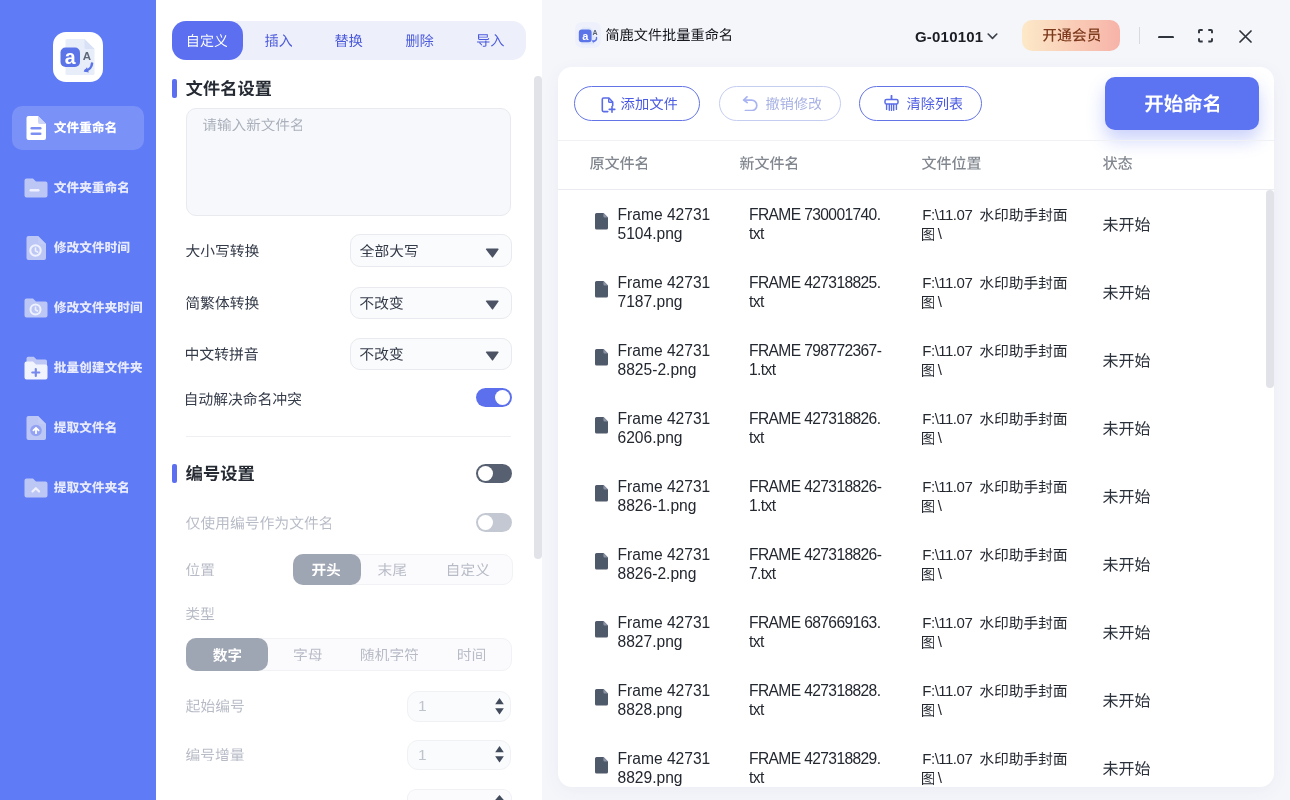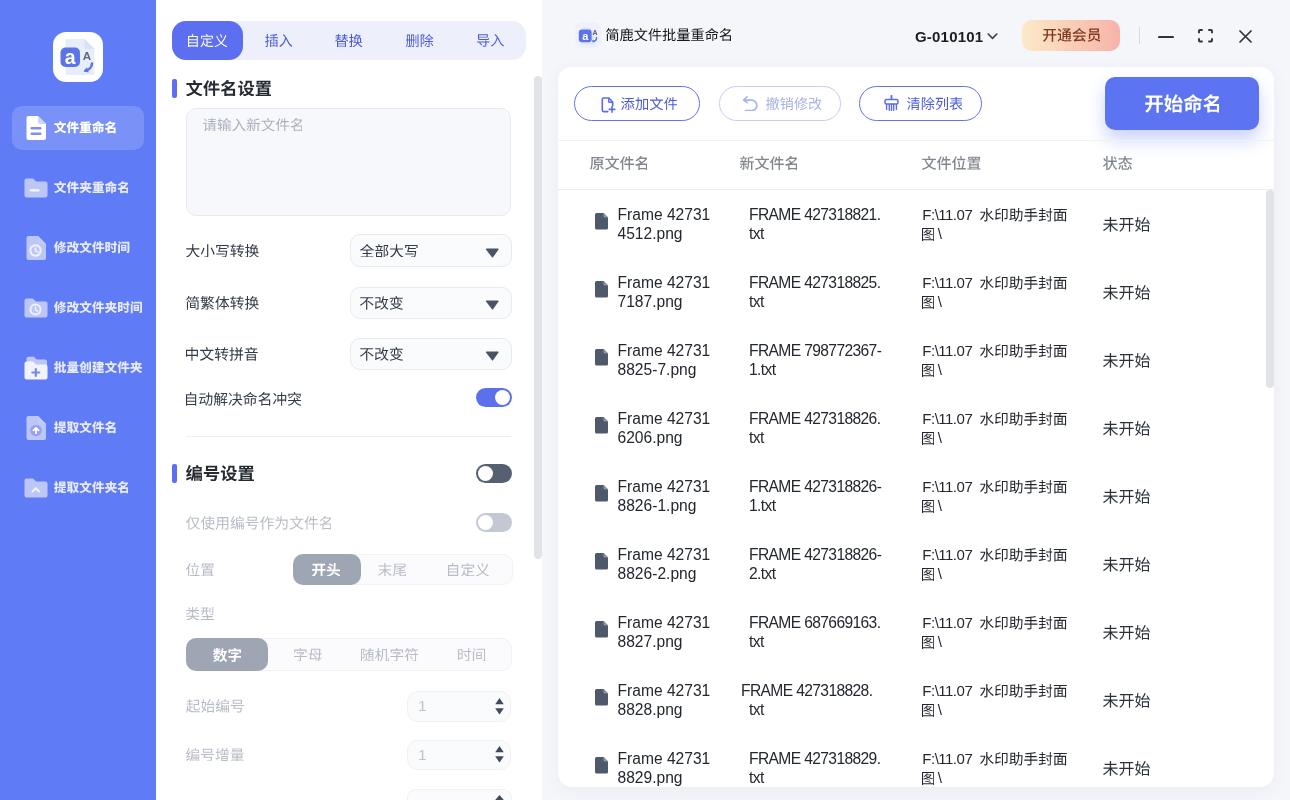--- a/index.html
+++ b/index.html
@@ -429,22 +429,22 @@
     <svg class="ct" style="left:561.0px;top:155.5px;width:29.0px;height:14.0px;" viewBox="0.4 -12.8 29.0 14.0">
       <use href="#g42" fill="#82878F"></use>
     </svg>
   </div>
 <div class="right2">
     <svg class="abs" style="left:53px;top:213.0px" width="13" height="16.5" viewBox="0 0 13 16.5">
 <path d="M1.6 0 h7 L13 4.4 v10.5 q0 1.6-1.6 1.6 h-9.8 q-1.6 0-1.6-1.6 v-13.3 q0-1.6 1.6-1.6z" fill="#4E5969"></path>
 <path d="M8.4 0 L13 4.4 h-3.4 q-1.2 0-1.2-1.2z" fill="#8A93A3"></path>
     </svg>
     <div class="abs lat fn" style="left:75.5px;top:205.5px">Frame 42731</div>
-    <div class="abs lat fn" style="left:75.5px;top:224.9px">4512.png</div>
-    <div class="abs lat fn2" style="left:207px;top:205.5px">FRAME 427318821.</div>
+    <div class="abs lat fn" style="left:75.5px;top:224.9px">5104.png</div>
+    <div class="abs lat fn2" style="left:207px;top:205.5px">FRAME 730001740.</div>
     <div class="abs lat fn2" style="left:207px;top:224.9px">txt</div>
     <div class="abs lat fn3" style="left:380.3px;top:205.8px">F:\11.07</div>
     <svg class="ct" style="left:438.0px;top:208.0px;width:86.8px;height:13.6px;" viewBox="0.6 -12.3 86.8 13.6">
       <use href="#g43" fill="#23272F"></use>
     </svg>
     <svg class="ct" style="left:380.3px;top:227.8px;width:12.2px;height:12.9px;" viewBox="1.2 -11.7 12.2 12.9">
       <use href="#g44" fill="#23272F"></use>
     </svg>
     <div class="abs lat fn3" style="left:395.8px;top:225.2px">\</div>
     <svg class="ct" style="left:561.0px;top:217.1px;width:47.0px;height:14.8px;" viewBox="0.5 -13.5 47.0 14.8">
@@ -467,21 +467,21 @@
     </svg>
     <div class="abs lat fn3" style="left:395.8px;top:293.2px">\</div>
     <svg class="ct" style="left:561.0px;top:285.1px;width:47.0px;height:14.8px;" viewBox="0.5 -13.5 47.0 14.8">
       <use href="#g45" fill="#2B313B"></use>
     </svg>
     <svg class="abs" style="left:53px;top:349.0px" width="13" height="16.5" viewBox="0 0 13 16.5">
 <path d="M1.6 0 h7 L13 4.4 v10.5 q0 1.6-1.6 1.6 h-9.8 q-1.6 0-1.6-1.6 v-13.3 q0-1.6 1.6-1.6z" fill="#4E5969"></path>
 <path d="M8.4 0 L13 4.4 h-3.4 q-1.2 0-1.2-1.2z" fill="#8A93A3"></path>
     </svg>
     <div class="abs lat fn" style="left:75.5px;top:341.5px">Frame 42731</div>
-    <div class="abs lat fn" style="left:75.5px;top:360.9px">8825-7.png</div>
+    <div class="abs lat fn" style="left:75.5px;top:360.9px">8825-2.png</div>
     <div class="abs lat fn2" style="left:207px;top:341.5px">FRAME 798772367-</div>
     <div class="abs lat fn2" style="left:207px;top:360.9px">1.txt</div>
     <div class="abs lat fn3" style="left:380.3px;top:341.8px">F:\11.07</div>
     <svg class="ct" style="left:438.0px;top:344.0px;width:86.8px;height:13.6px;" viewBox="0.6 -12.3 86.8 13.6">
       <use href="#g43" fill="#23272F"></use>
     </svg>
     <svg class="ct" style="left:380.3px;top:363.8px;width:12.2px;height:12.9px;" viewBox="1.2 -11.7 12.2 12.9">
       <use href="#g44" fill="#23272F"></use>
     </svg>
     <div class="abs lat fn3" style="left:395.8px;top:361.2px">\</div>
@@ -526,21 +526,21 @@
     <svg class="ct" style="left:561.0px;top:489.1px;width:47.0px;height:14.8px;" viewBox="0.5 -13.5 47.0 14.8">
       <use href="#g45" fill="#2B313B"></use>
     </svg>
     <svg class="abs" style="left:53px;top:553.0px" width="13" height="16.5" viewBox="0 0 13 16.5">
 <path d="M1.6 0 h7 L13 4.4 v10.5 q0 1.6-1.6 1.6 h-9.8 q-1.6 0-1.6-1.6 v-13.3 q0-1.6 1.6-1.6z" fill="#4E5969"></path>
 <path d="M8.4 0 L13 4.4 h-3.4 q-1.2 0-1.2-1.2z" fill="#8A93A3"></path>
     </svg>
     <div class="abs lat fn" style="left:75.5px;top:545.5px">Frame 42731</div>
     <div class="abs lat fn" style="left:75.5px;top:564.9px">8826-2.png</div>
     <div class="abs lat fn2" style="left:207px;top:545.5px">FRAME 427318826-</div>
-    <div class="abs lat fn2" style="left:207px;top:564.9px">2.txt</div>
+    <div class="abs lat fn2" style="left:207px;top:564.9px">7.txt</div>
     <div class="abs lat fn3" style="left:380.3px;top:545.8px">F:\11.07</div>
     <svg class="ct" style="left:438.0px;top:548.0px;width:86.8px;height:13.6px;" viewBox="0.6 -12.3 86.8 13.6">
       <use href="#g43" fill="#23272F"></use>
     </svg>
     <svg class="ct" style="left:380.3px;top:567.8px;width:12.2px;height:12.9px;" viewBox="1.2 -11.7 12.2 12.9">
       <use href="#g44" fill="#23272F"></use>
     </svg>
     <div class="abs lat fn3" style="left:395.8px;top:565.2px">\</div>
     <svg class="ct" style="left:561.0px;top:557.1px;width:47.0px;height:14.8px;" viewBox="0.5 -13.5 47.0 14.8">
       <use href="#g45" fill="#2B313B"></use>
@@ -563,21 +563,21 @@
     <div class="abs lat fn3" style="left:395.8px;top:633.2px">\</div>
     <svg class="ct" style="left:561.0px;top:625.1px;width:47.0px;height:14.8px;" viewBox="0.5 -13.5 47.0 14.8">
       <use href="#g45" fill="#2B313B"></use>
     </svg>
     <svg class="abs" style="left:53px;top:689.0px" width="13" height="16.5" viewBox="0 0 13 16.5">
 <path d="M1.6 0 h7 L13 4.4 v10.5 q0 1.6-1.6 1.6 h-9.8 q-1.6 0-1.6-1.6 v-13.3 q0-1.6 1.6-1.6z" fill="#4E5969"></path>
 <path d="M8.4 0 L13 4.4 h-3.4 q-1.2 0-1.2-1.2z" fill="#8A93A3"></path>
     </svg>
     <div class="abs lat fn" style="left:75.5px;top:681.5px">Frame 42731</div>
     <div class="abs lat fn" style="left:75.5px;top:700.9px">8828.png</div>
-    <div class="abs lat fn2" style="left:199px;top:681.5px">FRAME 427318828.</div>
+    <div class="abs lat fn2" style="left:207px;top:681.5px">FRAME 427318828.</div>
     <div class="abs lat fn2" style="left:207px;top:700.9px">txt</div>
     <div class="abs lat fn3" style="left:380.3px;top:681.8px">F:\11.07</div>
     <svg class="ct" style="left:438.0px;top:684.0px;width:86.8px;height:13.6px;" viewBox="0.6 -12.3 86.8 13.6">
       <use href="#g43" fill="#23272F"></use>
     </svg>
     <svg class="ct" style="left:380.3px;top:703.8px;width:12.2px;height:12.9px;" viewBox="1.2 -11.7 12.2 12.9">
       <use href="#g44" fill="#23272F"></use>
     </svg>
     <div class="abs lat fn3" style="left:395.8px;top:701.2px">\</div>
     <svg class="ct" style="left:561.0px;top:693.1px;width:47.0px;height:14.8px;" viewBox="0.5 -13.5 47.0 14.8">

